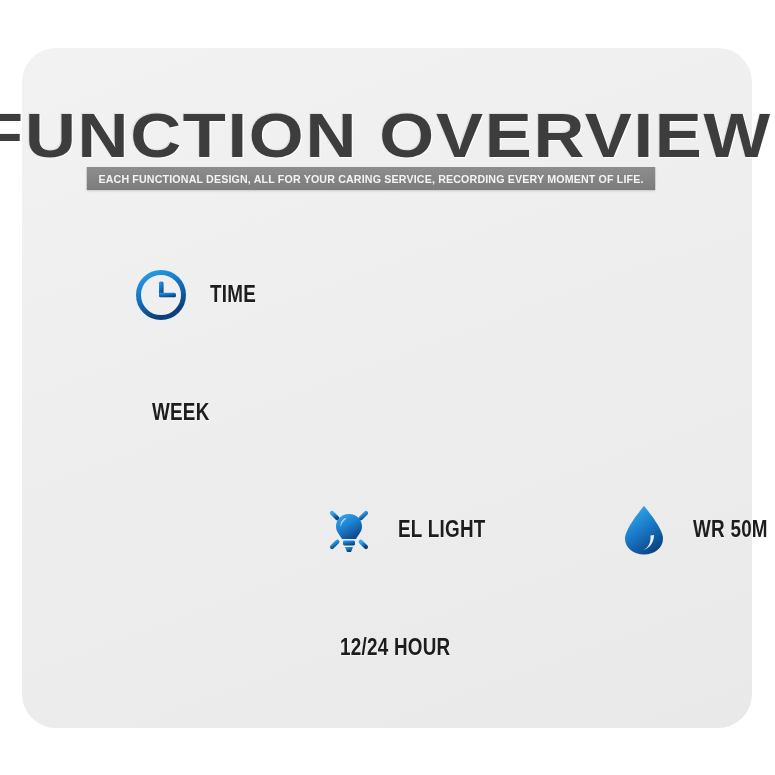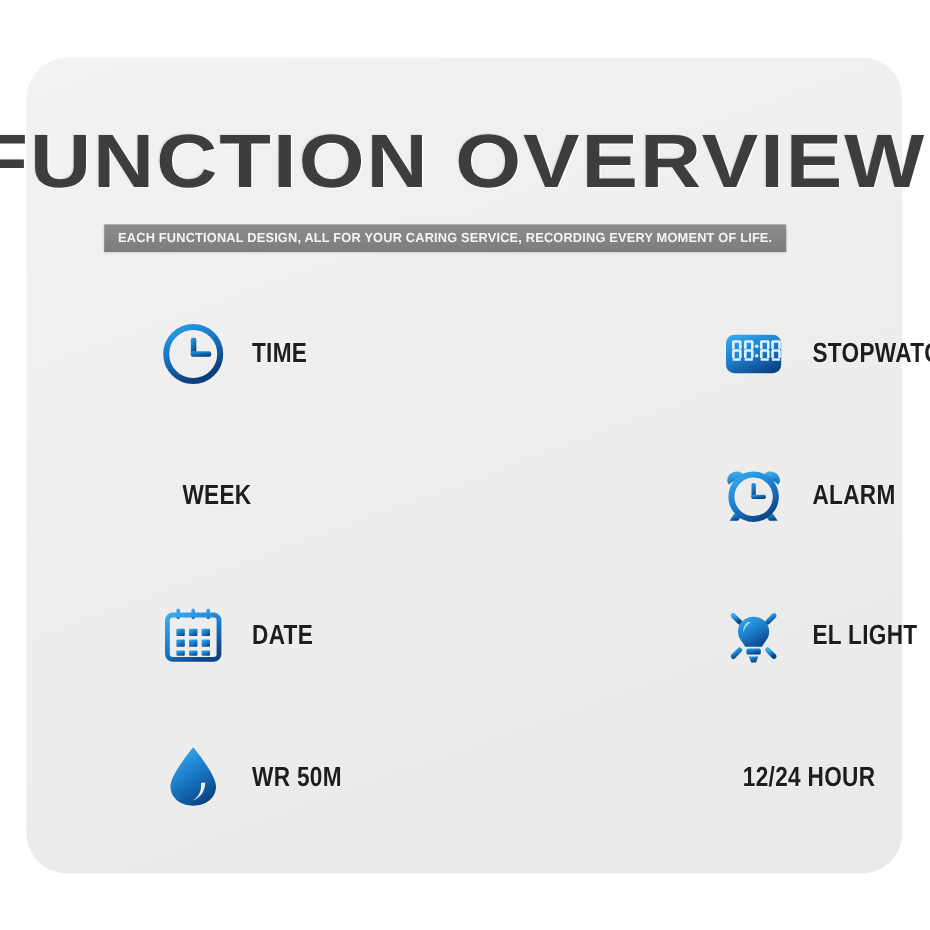--- a/index.html
+++ b/index.html
@@ -42,21 +42,20 @@
     letter-spacing: 1.5px;
     color: #3d3d3d;
     line-height: 1;
     margin: 0;
     text-shadow: 1px 1px 0 rgba(255,255,255,0.9), -1px -1px 1px rgba(0,0,0,0.08);
     transform: scaleX(1.12);
     transform-origin: center center;
     white-space: nowrap;
   }
   .subtitle-wrap {
-    margin-top: 20px;
     display: flex;
     justify-content: center;
   }
   .subtitle {
     display: inline-block;
     background: linear-gradient(180deg, #8d8d8d 0%, #7c7c7c 100%);
     color: #f4f4f4;
     font-size: 11px;
     font-weight: bold;
     letter-spacing: 0.15px;
@@ -222,42 +221,20 @@
           <path d="M12 44 L8 50 L15 50 L18 46 Z" fill="url(#gBlue)"></path>
           <path d="M44 44 L48 50 L41 50 L38 46 Z" fill="url(#gBlue)"></path>
           <circle cx="28" cy="30" r="18.5" fill="none" stroke="url(#gBlue2)" stroke-width="5"></circle>
           <rect x="26.2" y="18.5" width="3.6" height="13" rx="1.4" fill="url(#gBlue)"></rect>
           <rect x="26.2" y="28.2" width="12" height="3.6" rx="1.4" fill="url(#gBlue)"></rect>
         </svg>
       </div>
       <div class="label">ALARM</div>
     </div>
 
-    <div class="cell">
-      <div class="icon-box">
-        <svg width="56" height="56" viewBox="0 0 56 56">
-          <rect x="14" y="5" width="3" height="9" rx="1.5" fill="url(#gBlueLight)"></rect>
-          <rect x="26.5" y="5" width="3" height="9" rx="1.5" fill="url(#gBlueLight)"></rect>
-          <rect x="39" y="5" width="3" height="9" rx="1.5" fill="url(#gBlueLight)"></rect>
-          <rect x="6.5" y="10.5" width="43" height="37" rx="4.5" fill="none" stroke="url(#gBlue2)" stroke-width="4"></rect>
-          <g fill="url(#gBlue2)">
-            <rect x="14" y="22" width="7" height="6" rx="0.8"></rect>
-            <rect x="24.5" y="22" width="7" height="6" rx="0.8"></rect>
-            <rect x="35" y="22" width="7" height="6" rx="0.8"></rect>
-            <rect x="14" y="31" width="7" height="6" rx="0.8"></rect>
-            <rect x="24.5" y="31" width="7" height="6" rx="0.8"></rect>
-            <rect x="35" y="31" width="7" height="6" rx="0.8"></rect>
-            <rect x="14" y="40" width="7" height="4.5" rx="0.8"></rect>
-            <rect x="24.5" y="40" width="7" height="4.5" rx="0.8"></rect>
-            <rect x="35" y="40" width="7" height="4.5" rx="0.8"></rect>
-          </g>
-        </svg>
-      </div>
-      <div class="label">DATE</div>
-    </div>
 
     <div class="cell right">
       <div class="icon-box">
         <svg width="56" height="56" viewBox="0 0 56 56">
           <g stroke="url(#gBlue2)" stroke-width="4.2" stroke-linecap="round">
             <line x1="28" y1="4" x2="28" y2="11.5"></line>
             <line x1="4" y1="28" x2="11.5" y2="28"></line>
             <line x1="52" y1="28" x2="44.5" y2="28"></line>
             <line x1="11" y1="11" x2="16.3" y2="16.3"></line>
             <line x1="45" y1="11" x2="39.7" y2="16.3"></line>

